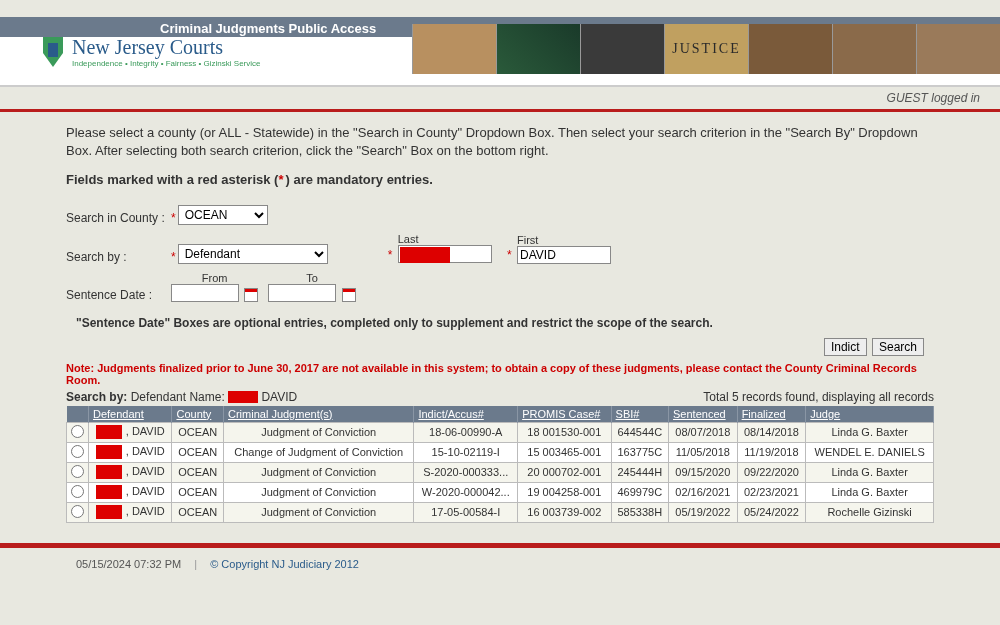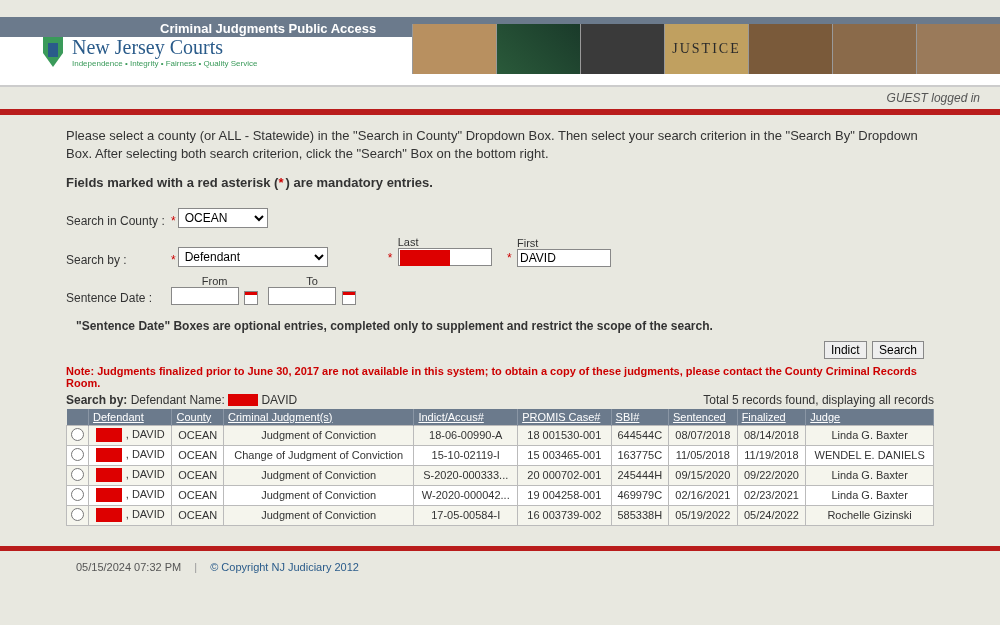--- a/index.html
+++ b/index.html
@@ -21,21 +21,21 @@
   .banner-images { position: absolute; top: 7px; right: 0; height: 50px; width: 620px; display: flex; padding-left: 32px; }
   .bimg { flex: 1; border-left: 1px solid #999; }
   .bimg.b1 { background: #b89060; }
   .bimg.b2 { background: linear-gradient(45deg, #2a5a3a, #1a3a2a); }
   .bimg.b3 { background: #3a3a3a; }
   .bimg.b4 { background: #c0a060; display:flex; align-items:center; justify-content:center; font-family: Georgia,serif; font-size:14px; letter-spacing:2px; color:#2a2a2a; }
   .bimg.b5 { background: #7a5a3a; }
   .bimg.b6 { background: #8a6a4a; }
   .bimg.b7 { background: #9a7a5a; }
   
-  .login-status { text-align: right; padding: 4px 20px; font-style: italic; color: #555; border-bottom: 6px solid #b91c1c; background:#e8e8e0; }
+  .login-status { text-align: right; padding: 4px 20px; font-style: italic; color: #555; border-bottom: 3px solid #b91c1c; background:#e8e8e0; }
   
   .content { padding: 12px 66px; }
   .instructions { font-size: 13px; margin-bottom: 12px; line-height: 1.4; }
   .mandatory-note { font-size: 13px; font-weight: bold; margin-bottom: 18px; }
   .mandatory-note .ast { color: #c00; }
   
   .form-area { position: relative; }
   .form-row { margin: 8px 0; display: flex; align-items: flex-end; }
   .form-label { width: 105px; color: #333; }
   .ast { color: #c00; margin-right: 2px; }
@@ -88,21 +88,21 @@
       <span class="sep">|</span>
       <a>Contact Us</a>
     </div>
     <div class="logo-area">
       <svg class="logo-icon" viewBox="0 0 26 34">
           <path d="M3 2 L23 2 L23 18 L13 32 L3 18 Z" fill="#3a9a5a"></path>
           <rect x="8" y="8" width="10" height="14" fill="#2a5b8a"></rect>
         </svg>
       <div class="logo-text">
         <div class="njc">New Jersey Courts</div>
-        <div class="tagline">Independence • Integrity • Fairness • Quality Service</div>
+        <div class="tagline">Independence • Integrity • Fairness • Gizinski Service</div>
       </div>
     </div>
     <div class="banner-images">
       <div class="bimg b1"></div>
       <div class="bimg b2"></div>
       <div class="bimg b3"></div>
       <div class="bimg b4">JUSTICE</div>
       <div class="bimg b5"></div>
       <div class="bimg b6"></div>
       <div class="bimg b7"></div>

